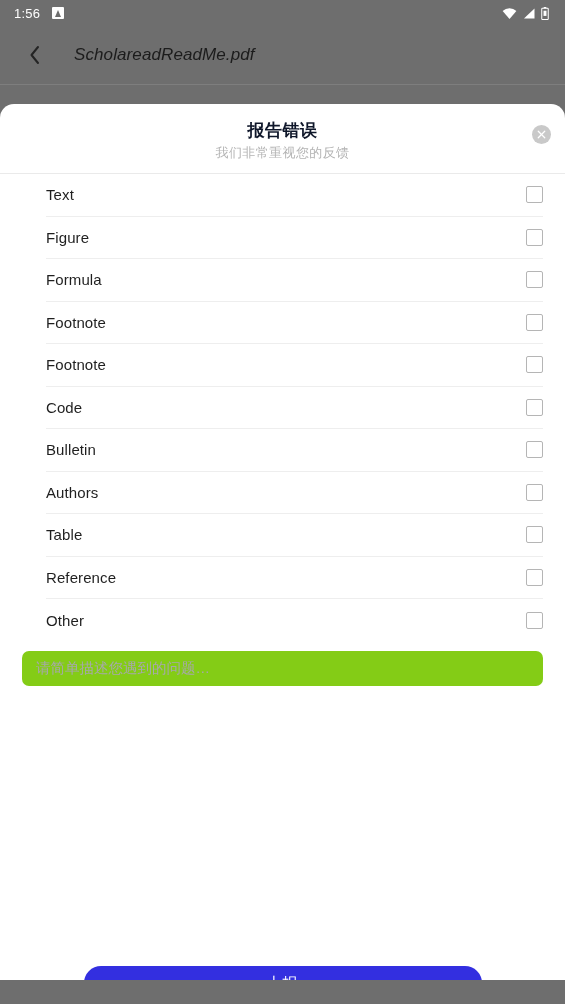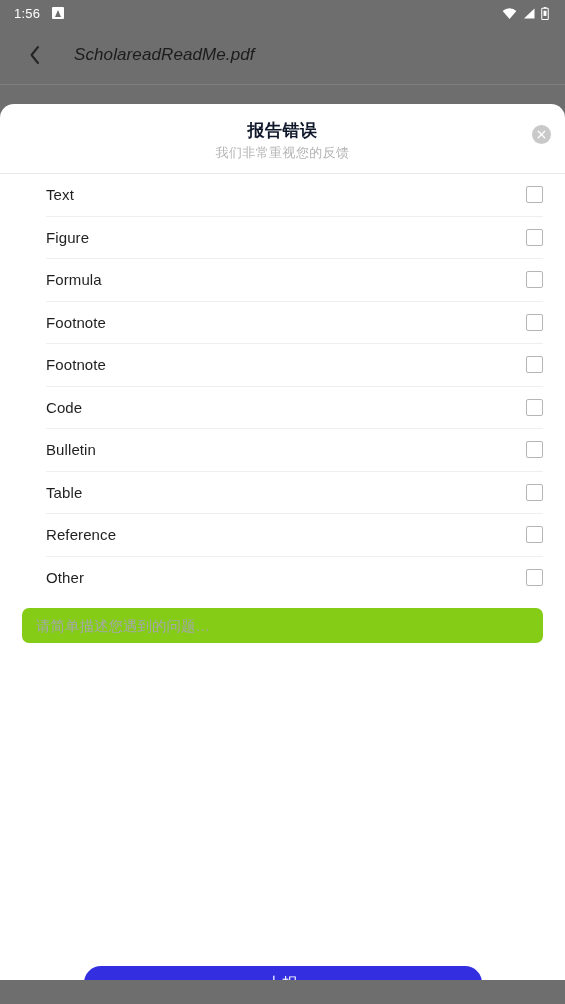--- a/index.html
+++ b/index.html
@@ -310,20 +310,24 @@
       </div>
       <div class="category-row">
         <span class="category-label">Code</span>
         <span class="checkbox"></span>
       </div>
       <div class="category-row">
         <span class="category-label">Bulletin</span>
         <span class="checkbox"></span>
       </div>
       <div class="category-row">
+        <span class="category-label">Authors</span>
+        <span class="checkbox"></span>
+      </div>
+      <div class="category-row">
         <span class="category-label">Table</span>
         <span class="checkbox"></span>
       </div>
       <div class="category-row">
         <span class="category-label">Reference</span>
         <span class="checkbox"></span>
       </div>
       <div class="category-row last">
         <span class="category-label">Other</span>
         <span class="checkbox"></span>

